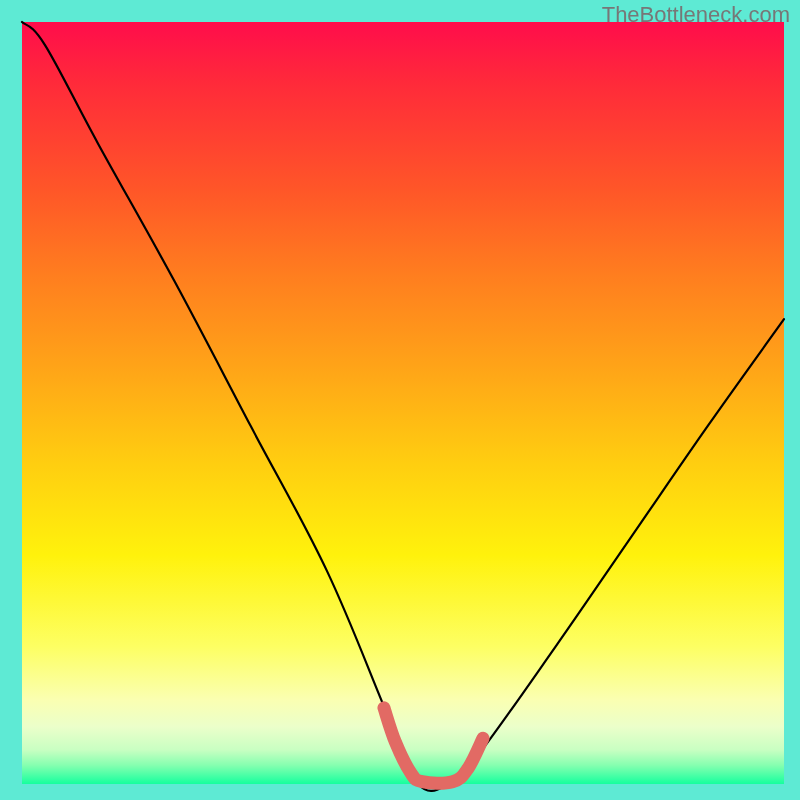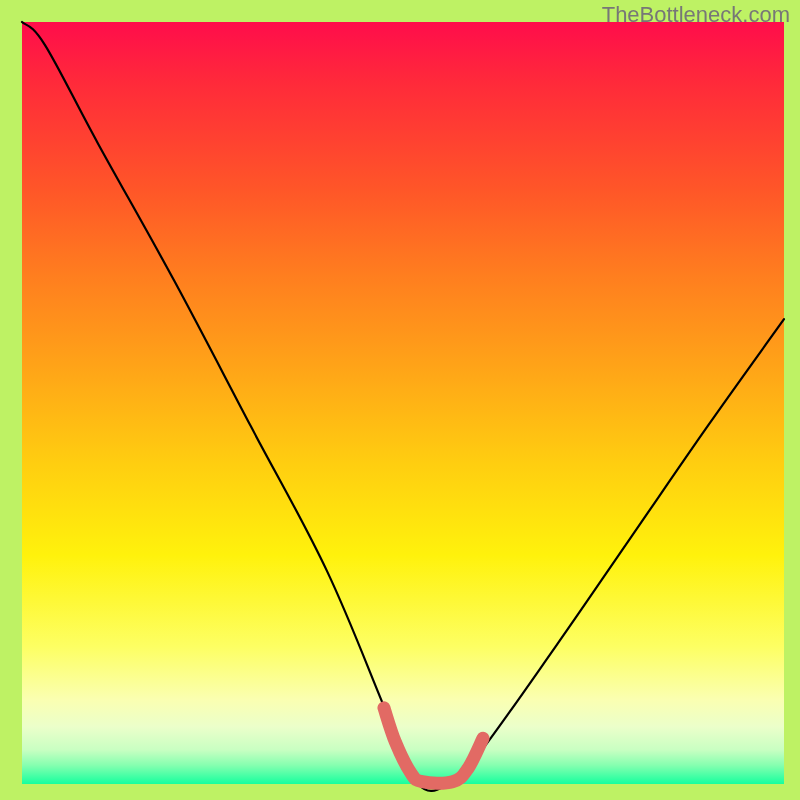--- a/index.html
+++ b/index.html
@@ -7,21 +7,21 @@
     padding: 0;
     width: 800px;
     height: 800px;
     background: #000000;
     overflow: hidden;
   }
   .chart-container {
     position: relative;
     width: 800px;
     height: 800px;
-    background: #bef264;
+    background: #5eead4;
   }
   .plot-area {
     position: absolute;
     left: 22px;
     top: 22px;
     width: 762px;
     height: 762px;
     
     background: linear-gradient(
       to bottom,

